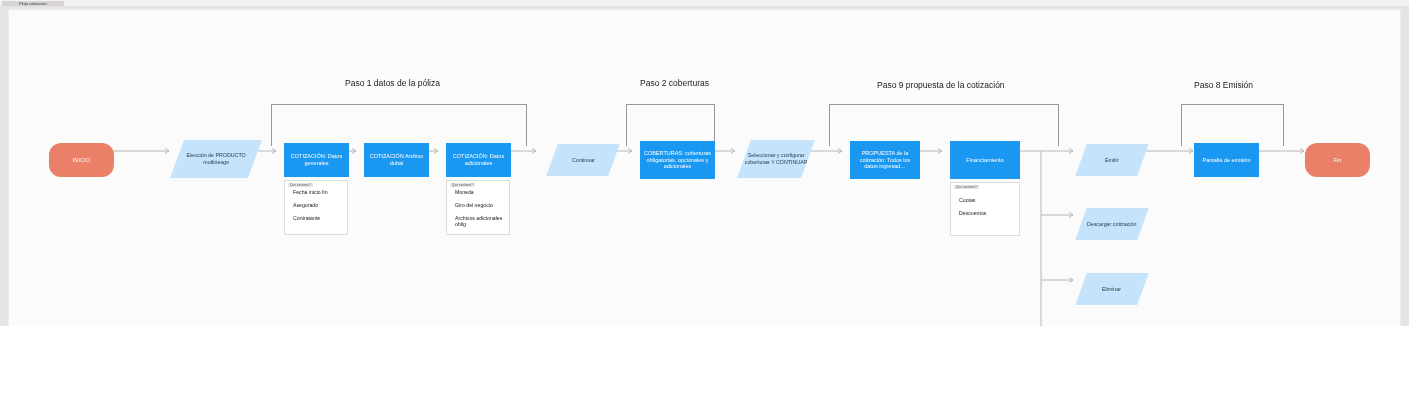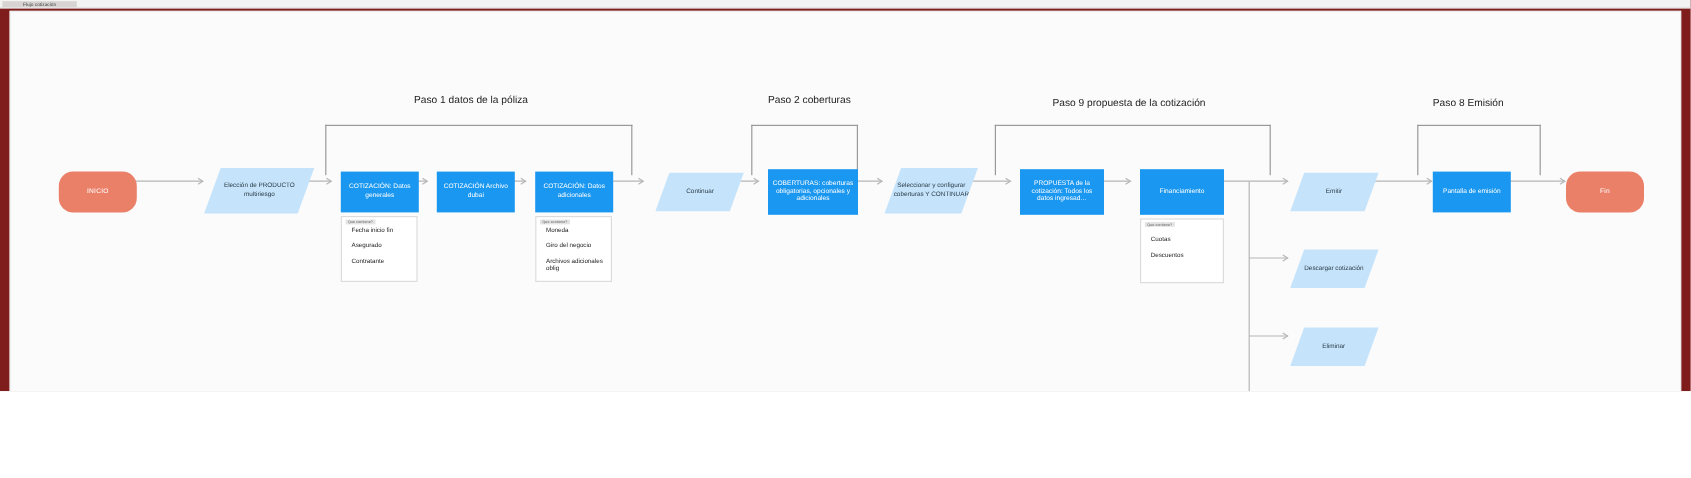--- a/index.html
+++ b/index.html
@@ -4,21 +4,21 @@
 <style>
   * { box-sizing: border-box; }
   html, body {
     margin: 0; padding: 0;
     background: #ffffff;
     font-family: "Liberation Sans", sans-serif;
   }
   #stage {
     position: relative;
     width: 1409px; height: 326px;
-    background: #7f1d1d;
+    background: #e5e5e5;
     overflow: hidden;
   }
   
   #topbar {
     position: absolute; left: 0; top: 0;
     width: 1409px; height: 7px;
     background: #f3f3f3;
     border-bottom: 1px solid #e2e2e2;
   }
   #topbar-tab {

